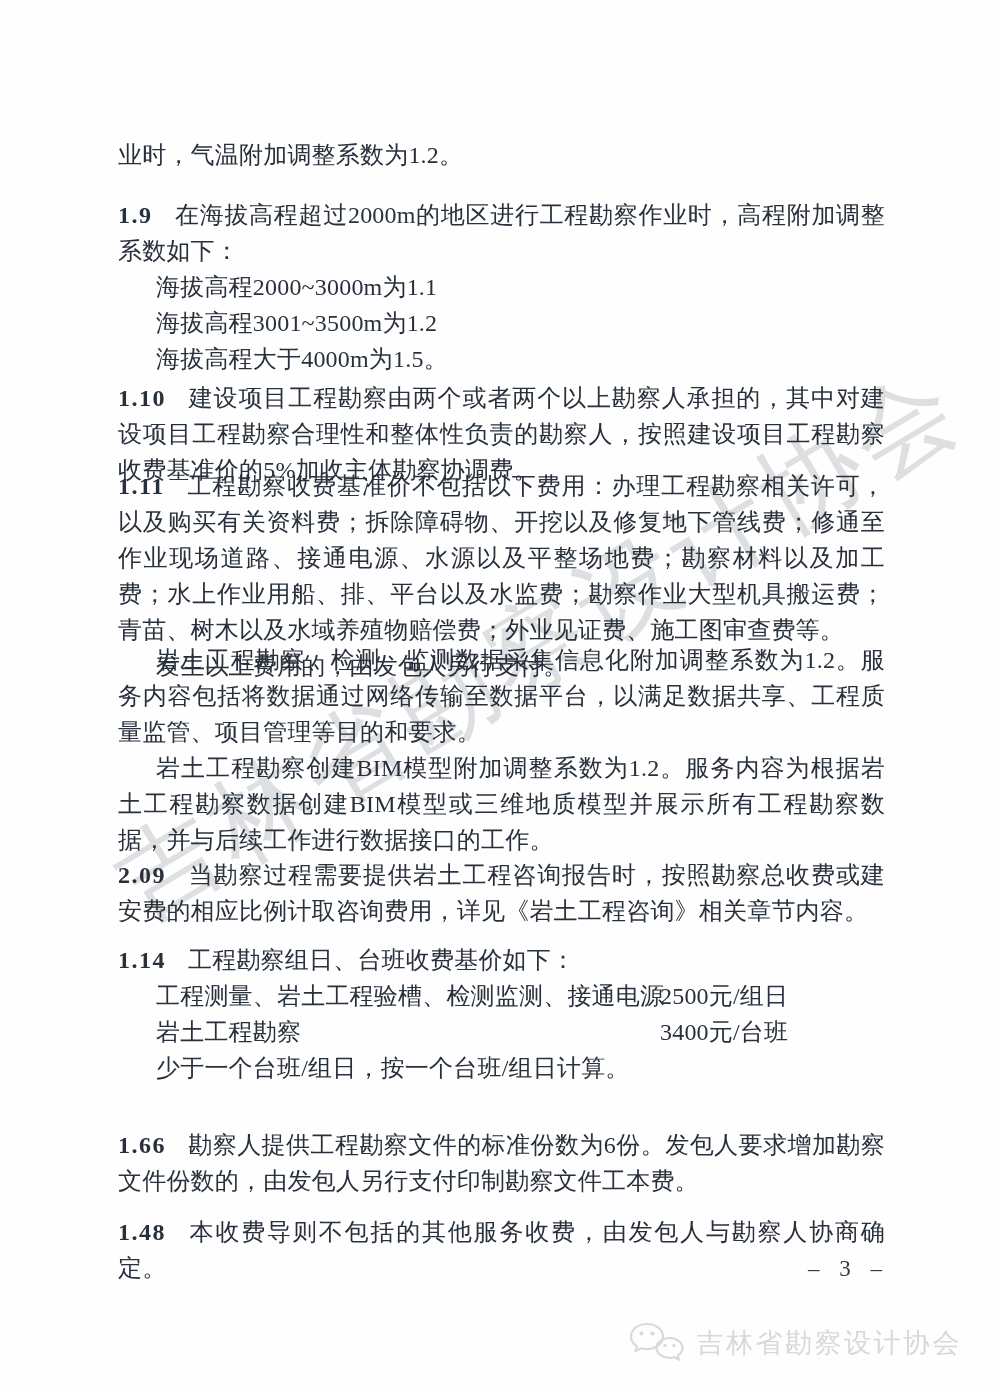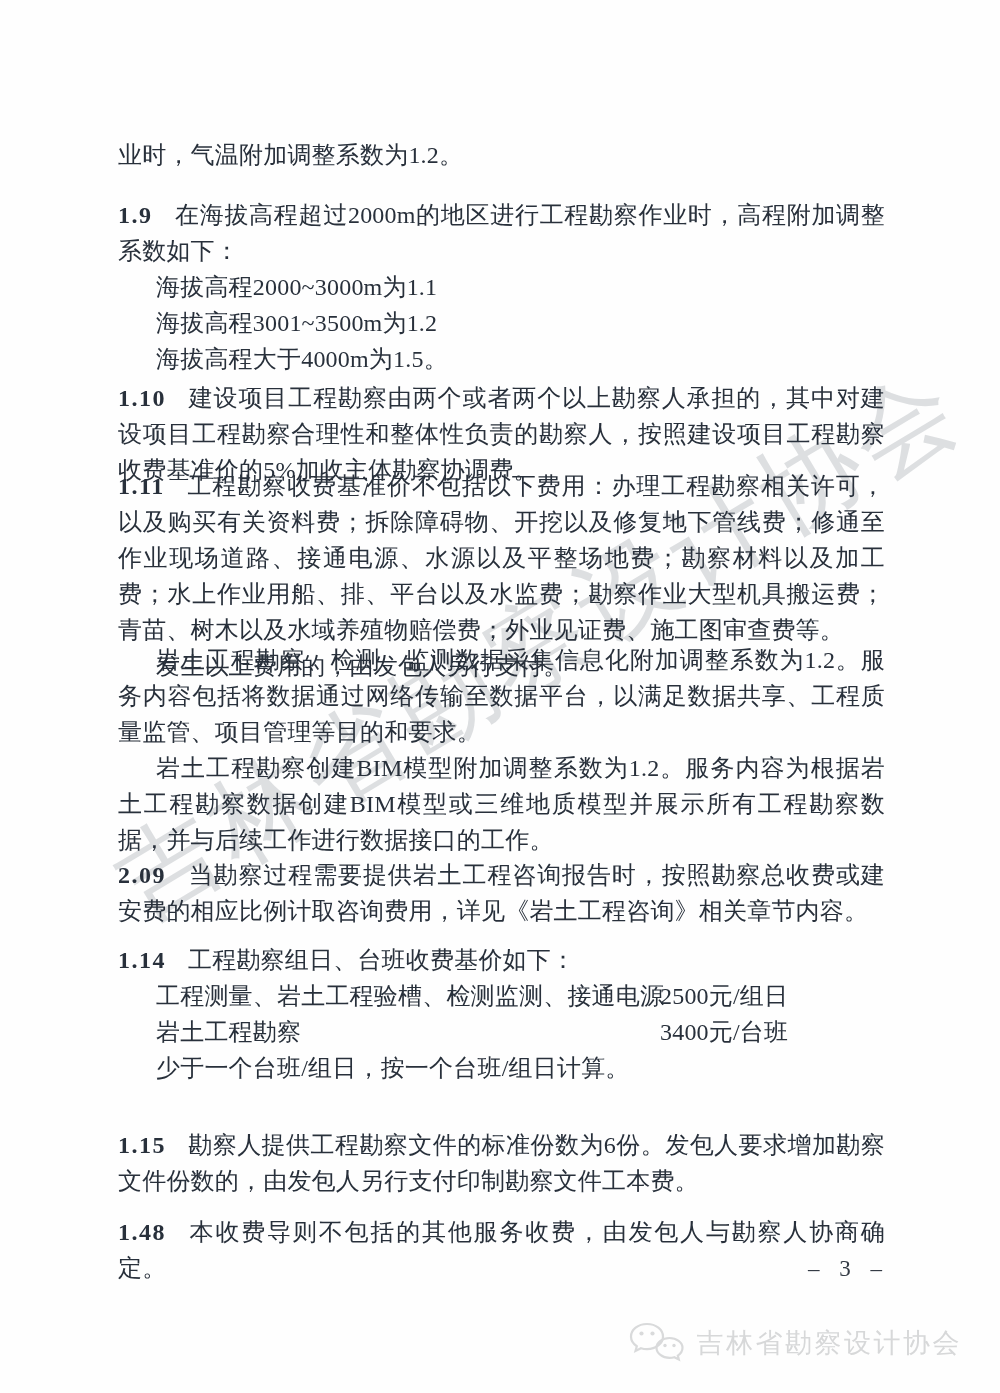--- a/index.html
+++ b/index.html
@@ -124,21 +124,21 @@
       <span class="fee-price">2500元/组日</span>
     </div>
     <div class="fee-row">
       <span>岩土工程勘察</span>
       <span class="fee-price">3400元/台班</span>
     </div>
     <div class="sub">少于一个台班/组日，按一个台班/组日计算。</div>
   </div>
 
   <div class="block" style="top:1127px">
-    <span class="num">1.15</span><span>勘察人提供工程勘察文件的标准份数为6份。发包人要求增加勘察文件份数的，由发包人另行支付印制勘察文件工本费。</span>
+    <span class="num">1.66</span><span>勘察人提供工程勘察文件的标准份数为6份。发包人要求增加勘察文件份数的，由发包人另行支付印制勘察文件工本费。</span>
   </div>
 
   <div class="block" style="top:1214px">
     <span class="num">1.48</span><span>本收费导则不包括的其他服务收费，由发包人与勘察人协商确定。</span>
   </div>
 
   <div class="page-number">– 3 –</div>
 
   <div class="footer-brand">
     <span>

